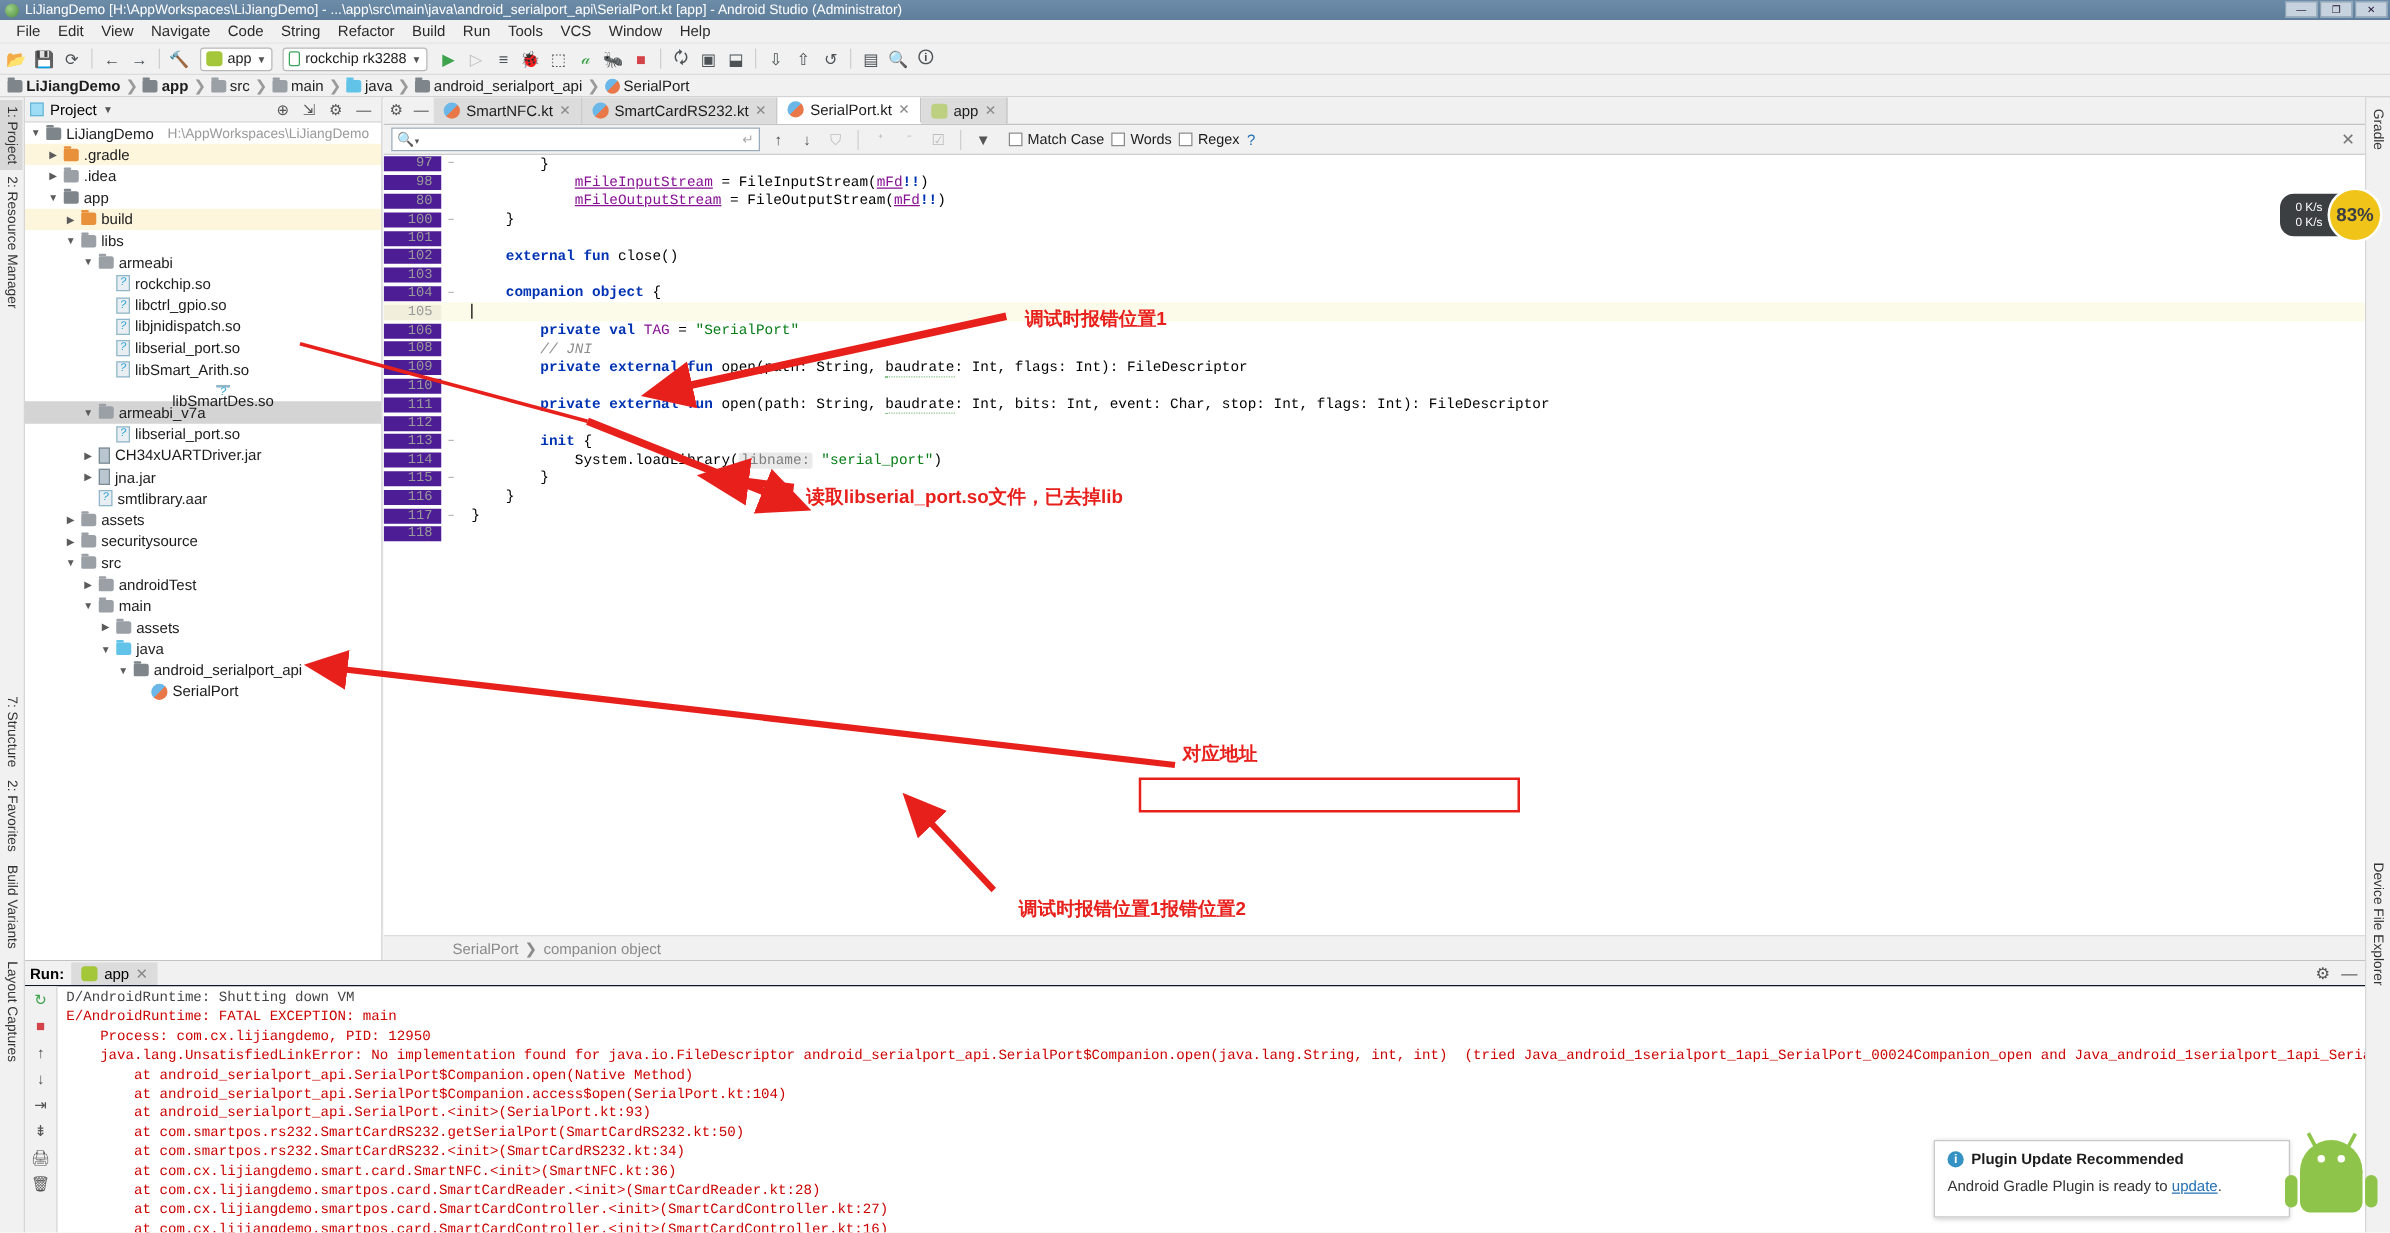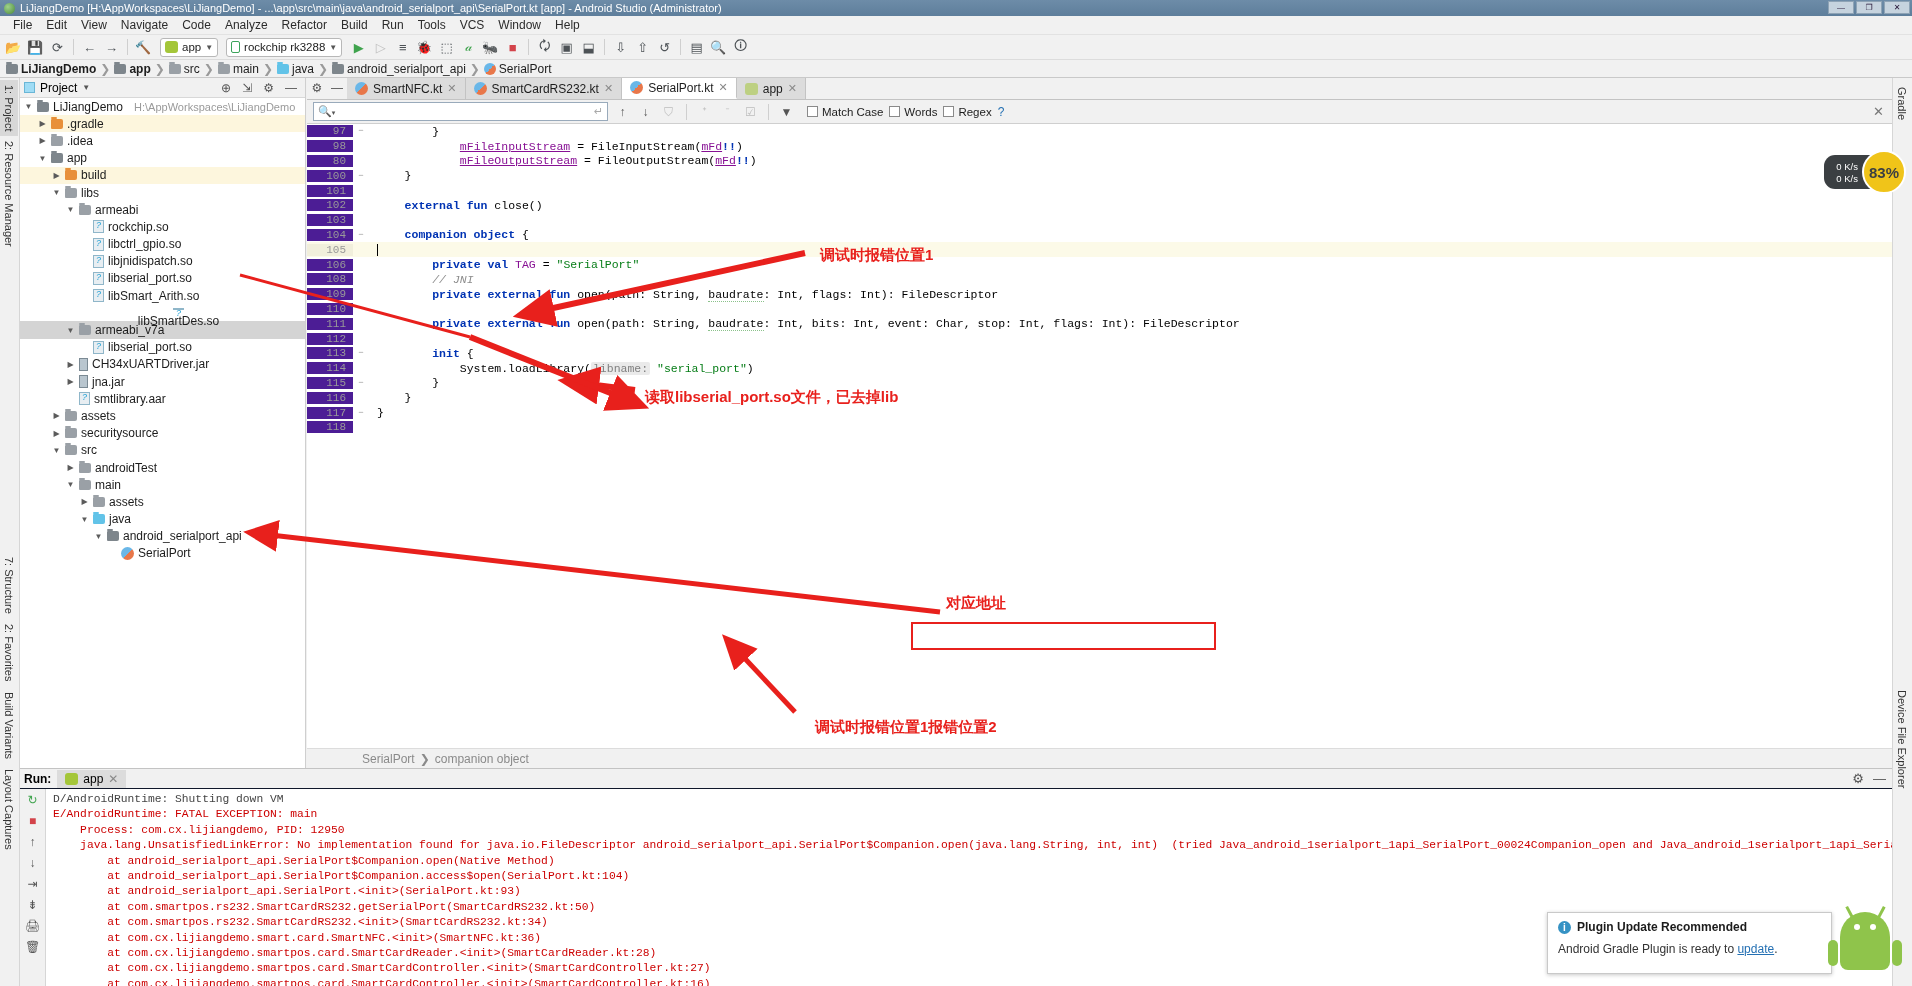--- a/index.html
+++ b/index.html
@@ -193,21 +193,21 @@
     <div>✕</div>
   </div>
 </div>
 
 <div id="menubar">
   <span class="mi">File</span>
   <span class="mi">Edit</span>
   <span class="mi">View</span>
   <span class="mi">Navigate</span>
   <span class="mi">Code</span>
-  <span class="mi">Analyze</span>
+  <span class="mi">String</span>
   <span class="mi">Refactor</span>
   <span class="mi">Build</span>
   <span class="mi">Run</span>
   <span class="mi">Tools</span>
   <span class="mi">VCS</span>
   <span class="mi">Window</span>
   <span class="mi">Help</span>
 </div>
 
 <div id="toolbar">

